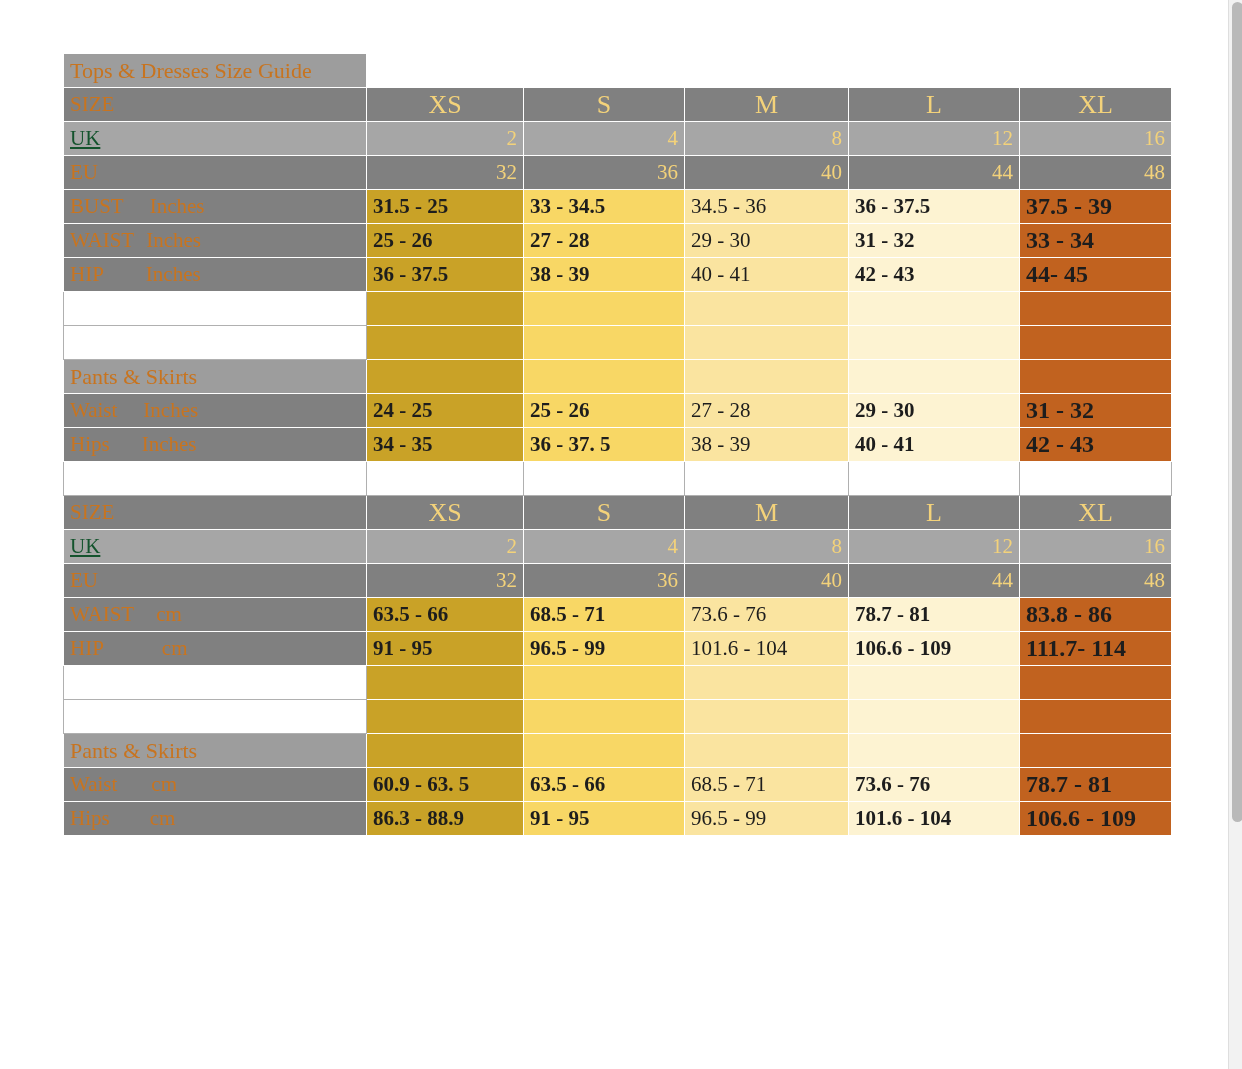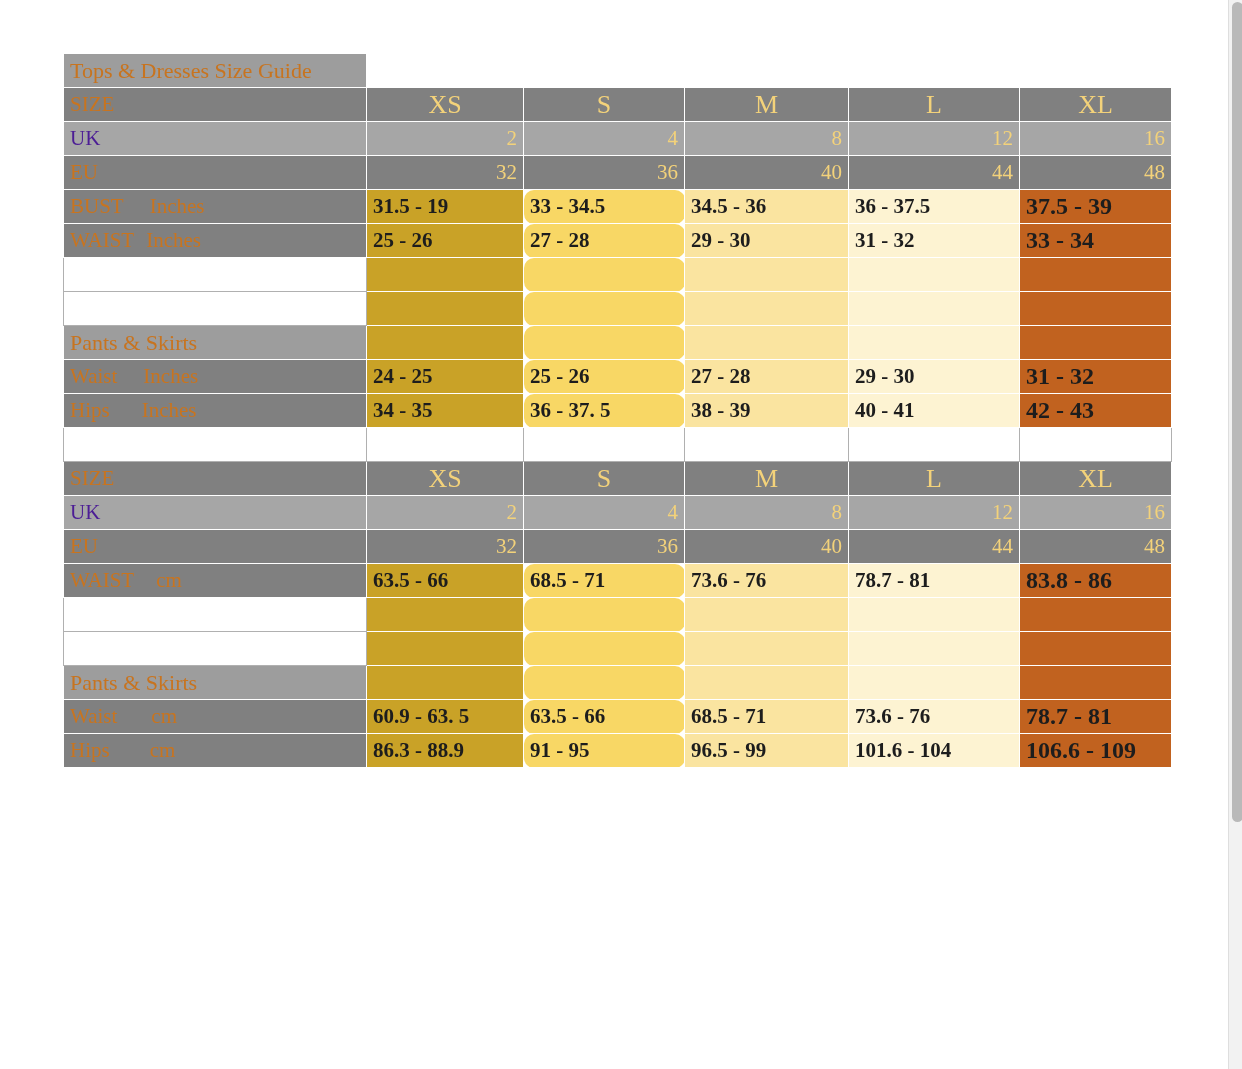--- a/index.html
+++ b/index.html
@@ -82,27 +82,28 @@
   }
   .hdr-grey-lite {
     background: #a6a6a6;
     color: #f3d27a;
     text-align: right;
     font-size: 21px;
     padding-right: 10px;
   }
   .lbl-grey-lite {
     background: #a6a6a6;
-    color: #4c1d95;
+    color: #14532d;
     font-size: 21px;
     padding-left: 8px;
+    text-decoration: underline;
   }
   .v1 { background: #c9a227; color: #1d1d1d; font-weight: bold; font-size: 21px; }
-  .v2 { background: #f8d765; color: #1d1d1d; font-weight: bold; font-size: 21px; border-radius: 10px; }
-  .v3 { background: #fae4a0; color: #1d1d1d; font-weight: bold; font-size: 21px; }
+  .v2 { background: #f8d765; color: #1d1d1d; font-weight: bold; font-size: 21px; }
+  .v3 { background: #fae4a0; color: #1d1d1d; font-weight: normal; font-size: 21px; }
   .v4 { background: #fdf3d2; color: #1d1d1d; font-weight: bold; font-size: 21px; }
   .v5 { background: #c1621f; color: #1d1d1d; font-weight: bold; font-size: 24px; }
   .blank-white { background: #ffffff; border-color: #b0b0b0 !important; }
   .spacer-row td { height: 38px; }
   .title-cell {
     background: #9d9d9d;
     color: #c8741f;
     font-size: 22px;
     padding-left: 8px;
   }
@@ -156,36 +157,44 @@
         <td class="lbl-grey">EU</td>
         <td class="hdr-grey-lite" style="background:#808080">32</td>
         <td class="hdr-grey-lite" style="background:#808080">36</td>
         <td class="hdr-grey-lite" style="background:#808080">40</td>
         <td class="hdr-grey-lite" style="background:#808080">44</td>
         <td class="hdr-grey-lite" style="background:#808080">48</td>
       </tr>
 
       <tr>
         <td class="lbl-grey"><span>BUST</span><span class="unitspace"></span><span class="unit">Inches</span></td>
-        <td class="v1">31.5  - 19</td>
+        <td class="v1">31.5  - 25</td>
         <td class="v2">33 - 34.5</td>
         <td class="v3">34.5 - 36</td>
         <td class="v4">36 - 37.5</td>
         <td class="v5">37.5 - 39</td>
       </tr>
 
       <tr>
         <td class="lbl-grey"><span>WAIST</span><span class="unitspace" style="width:12px"></span><span class="unit">Inches</span></td>
         <td class="v1">25 - 26</td>
         <td class="v2">27 - 28</td>
         <td class="v3">29 - 30</td>
         <td class="v4">31 - 32</td>
         <td class="v5">33 - 34</td>
       </tr>
 
+      <tr>
+        <td class="lbl-grey"><span>HIP</span><span class="unitspace" style="width:42px"></span><span class="unit">Inches</span></td>
+        <td class="v1">36 - 37.5</td>
+        <td class="v2">38  - 39</td>
+        <td class="v3">40 - 41</td>
+        <td class="v4">42 - 43</td>
+        <td class="v5">44- 45</td>
+      </tr>
 
       <tr class="spacer-row">
         <td class="blank-white"></td>
         <td class="v1"></td>
         <td class="v2"></td>
         <td class="v3"></td>
         <td class="v4"></td>
         <td class="v5"></td>
       </tr>
       <tr class="spacer-row">
@@ -264,20 +273,28 @@
 
       <tr>
         <td class="lbl-grey"><span>WAIST</span><span class="unitspace" style="width:22px"></span><span class="unit">cm</span></td>
         <td class="v1">63.5 - 66</td>
         <td class="v2">68.5 - 71</td>
         <td class="v3">73.6 - 76</td>
         <td class="v4">78.7 - 81</td>
         <td class="v5">83.8 - 86</td>
       </tr>
 
+      <tr>
+        <td class="lbl-grey"><span>HIP</span><span class="unitspace" style="width:58px"></span><span class="unit">cm</span></td>
+        <td class="v1">91 - 95</td>
+        <td class="v2">96.5  - 99</td>
+        <td class="v3">101.6 - 104</td>
+        <td class="v4">106.6 - 109</td>
+        <td class="v5">111.7- 114</td>
+      </tr>
 
       <tr class="spacer-row">
         <td class="blank-white"></td>
         <td class="v1"></td>
         <td class="v2"></td>
         <td class="v3"></td>
         <td class="v4"></td>
         <td class="v5"></td>
       </tr>
       <tr class="spacer-row">

